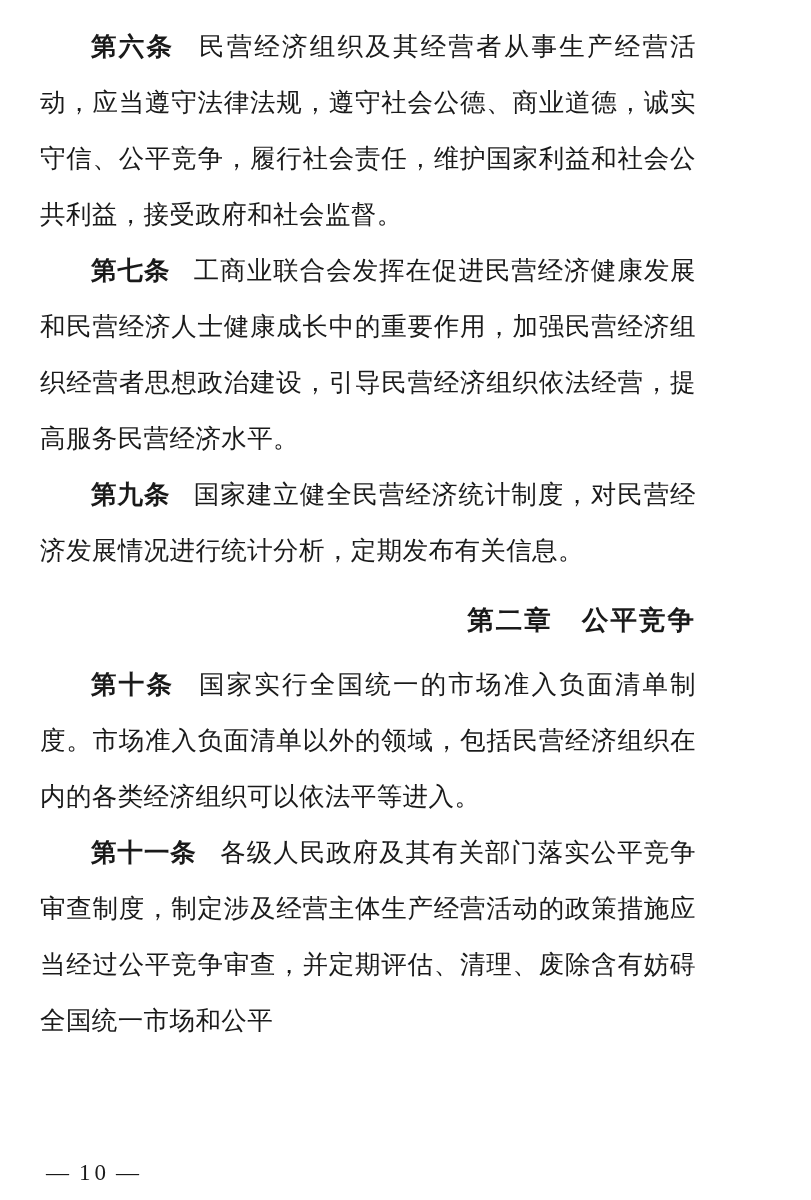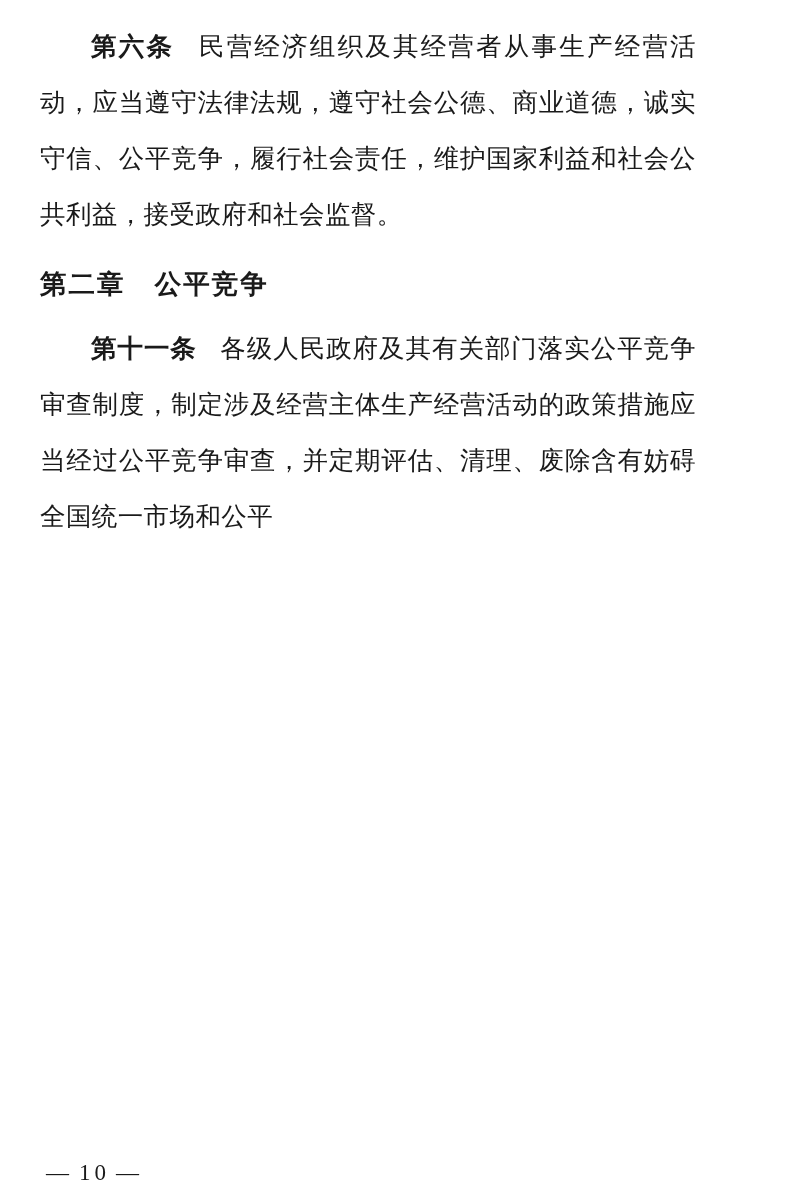--- a/index.html
+++ b/index.html
@@ -35,21 +35,21 @@
     font-weight: bold;
   }
   .gap {
     display: inline-block;
     width: 0.9em;
   }
   .chapter-heading {
     font-size: 26.5px;
     line-height: 56px;
     font-weight: bold;
-    text-align: left;
+    text-align: right;
     margin: 14px 0 8px 0;
     letter-spacing: 2px;
   }
   .chapter-heading .sep {
     display: inline-block;
     width: 1.1em;
   }
   .page-number {
     position: absolute;
     left: 40px;
@@ -66,27 +66,36 @@
 </style>
 </head>
 <body>
 
 <div class="page">
 
   <p class="article">
     <span class="label">第六条</span><span class="gap"></span><span>民营经济组织及其经营者从事生产经营活动，应当遵守法律法规，遵守社会公德、商业道德，诚实守信、公平竞争，履行社会责任，维护国家利益和社会公共利益，接受政府和社会监督。</span>
   </p>
 
+  <p class="article">
+    <span class="label">第七条</span><span class="gap"></span><span>工商业联合会发挥在促进民营经济健康发展和民营经济人士健康成长中的重要作用，加强民营经济组织经营者思想政治建设，引导民营经济组织依法经营，提高服务民营经济水平。</span>
+  </p>
 
 
+  <p class="article">
+    <span class="label">第九条</span><span class="gap"></span><span>国家建立健全民营经济统计制度，对民营经济发展情况进行统计分析，定期发布有关信息。</span>
+  </p>
 
   <h2 class="chapter-heading">
     <span>第二章</span><span class="sep"></span><span>公平竞争</span>
   </h2>
 
+  <p class="article">
+    <span class="label">第十条</span><span class="gap"></span><span>国家实行全国统一的市场准入负面清单制度。市场准入负面清单以外的领域，包括民营经济组织在内的各类经济组织可以依法平等进入。</span>
+  </p>
 
   <p class="article">
     <span class="label">第十一条</span><span class="gap"></span><span>各级人民政府及其有关部门落实公平竞争审查制度，制定涉及经营主体生产经营活动的政策措施应当经过公平竞争审查，并定期评估、清理、废除含有妨碍全国统一市场和公平</span>
   </p>
 
   <div class="page-number">
     <span class="dash">—</span><span>10</span><span class="dash">—</span>
   </div>
 
 </div>

